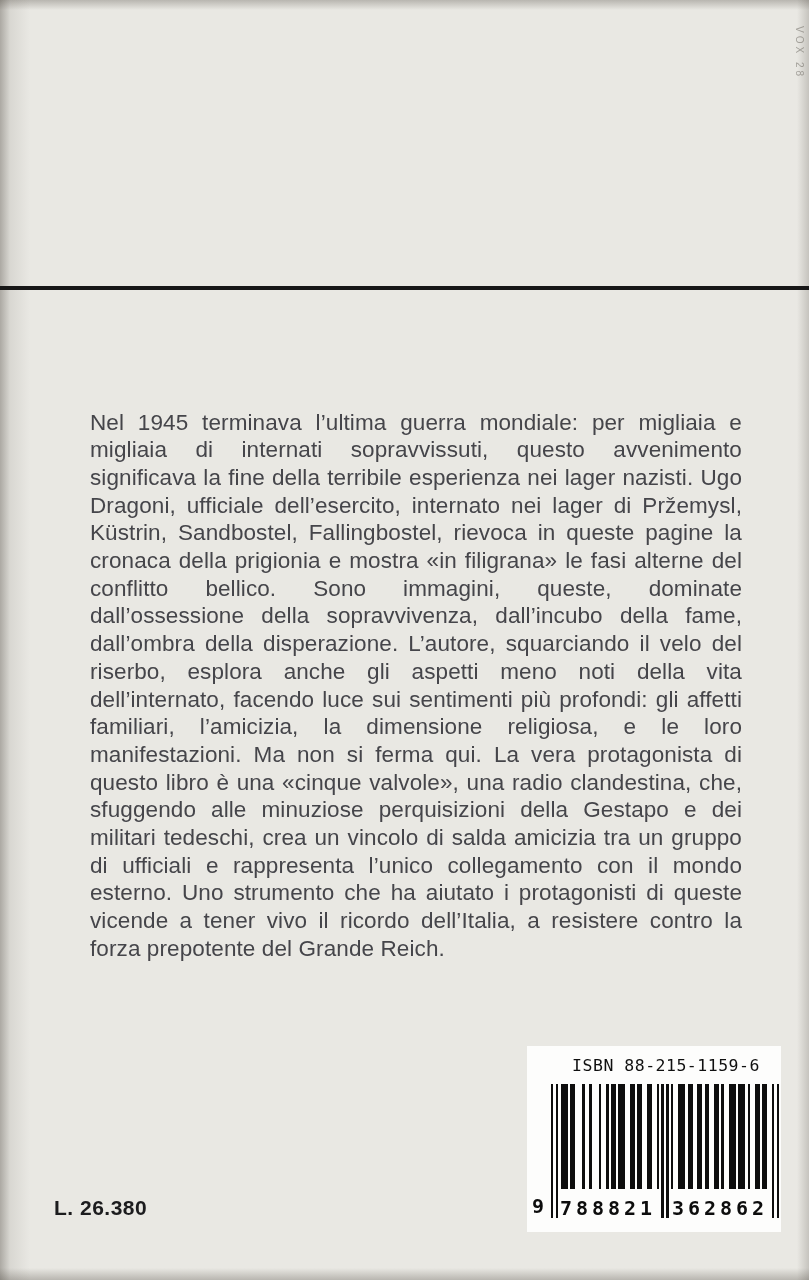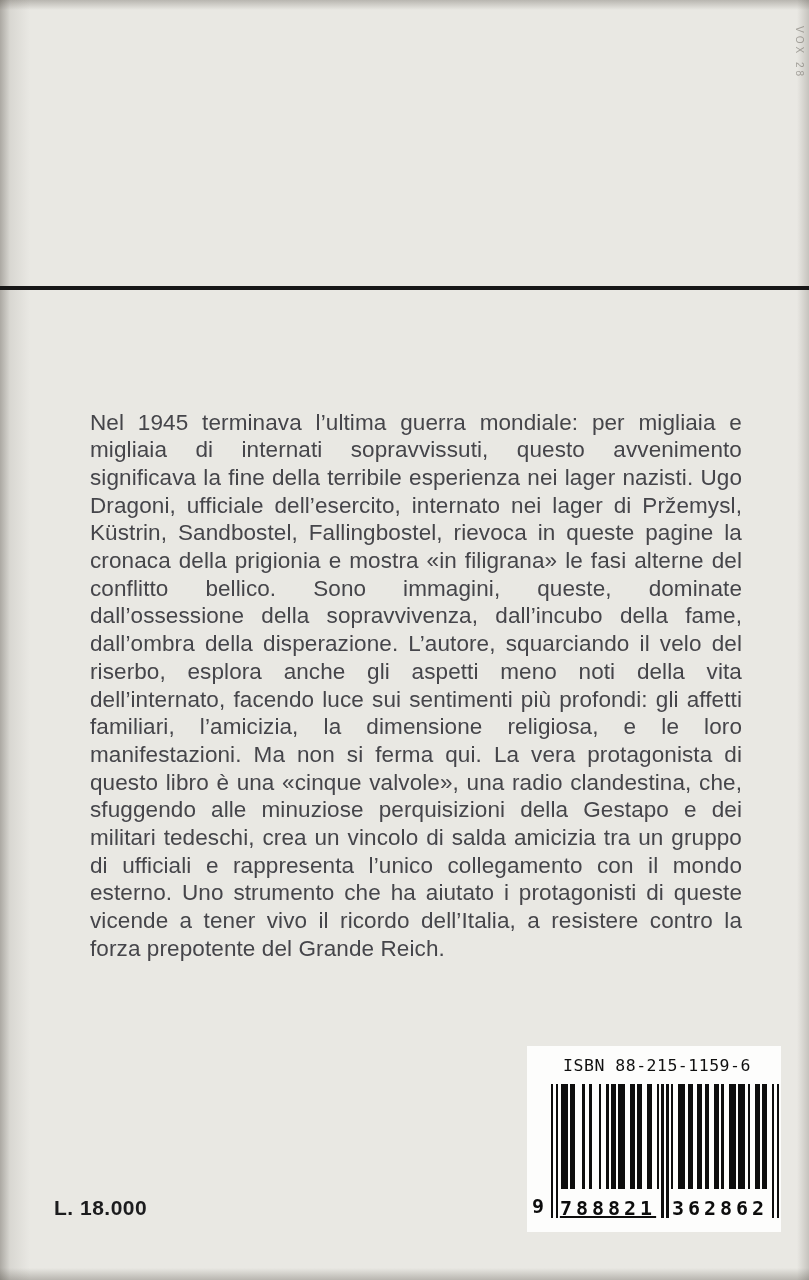--- a/index.html
+++ b/index.html
@@ -62,21 +62,21 @@
     position: absolute;
     left: 527px;
     top: 1046px;
     width: 254px;
     height: 186px;
     background: #fdfdfc;
   }
   .isbn-label {
     position: absolute;
     top: 10px;
-    left: 3px;
+    left: 12px;
     width: 100%;
     text-align: center;
     font-family: "DejaVu Sans Mono", monospace;
     font-size: 16.5px;
     letter-spacing: 0.5px;
     color: #101010;
   }
   .bars-wrap {
     position: absolute;
     left: 24px;
@@ -112,35 +112,35 @@
     position: absolute;
     left: -19px;
     bottom: 0;
     height: 26px;
     z-index: 2;
     font-family: "DejaVu Sans Mono", monospace;
     font-size: 20px;
     font-weight: 600;
     color: #0d0d0d;
   }
-  .digits-left  { left: 8px;   width: 98px; text-decoration: underline; }
+  .digits-left  { left: 8px;   width: 98px; }
   .digits-right { left: 120px; width: 98px; }
 </style>
 </head>
 <body>
 
 <div class="cover">
 
   <div class="edge-code">VOX 28</div>
 
   <div class="rule"></div>
 
   <p class="blurb">Nel 1945 terminava l’ultima guerra mondiale: per migliaia e migliaia di internati sopravvissuti, questo avvenimento significava la fine della terribile esperienza nei lager nazisti. Ugo Dragoni, ufficiale dell’esercito, internato nei lager di Pržemysl, Küstrin, Sandbostel, Fallingbostel, rievoca in queste pagine la cronaca della prigionia e mostra «in filigrana» le fasi alterne del conflitto bellico. Sono immagini, queste, dominate dall’ossessione della sopravvivenza, dall’incubo della fame, dall’ombra della disperazione. L’autore, squarciando il velo del riserbo, esplora anche gli aspetti meno noti della vita dell’internato, facendo luce sui sentimenti più profondi: gli affetti familiari, l’amicizia, la dimensione religiosa, e le loro manifestazioni. Ma non si ferma qui. La vera protagonista di questo libro è una «cinque valvole», una radio clandestina, che, sfuggendo alle minuziose perquisizioni della Gestapo e dei militari tedeschi, crea un vincolo di salda amicizia tra un gruppo di ufficiali e rappresenta l’unico collegamento con il mondo esterno. Uno strumento che ha aiutato i protagonisti di queste vicende a tener vivo il ricordo dell’Italia, a resistere contro la forza prepotente del Grande Reich.</p>
 
-  <div class="price">L. 18.000</div>
+  <div class="price">L. 26.380</div>
 
   <div class="barcode-box">
     <div class="isbn-label">ISBN 88-215-1159-6</div>
 
     <div class="bars-wrap">
       <span class="digit-system">9</span>
       <span class="digit-group digits-left">788821</span>
       <span class="digit-group digits-right">362862</span>
     <div class="bar guard" style="left: 0px; width: 2.4px;"></div>
         <div class="bar guard" style="left: 4.8px; width: 2.4px;"></div>

